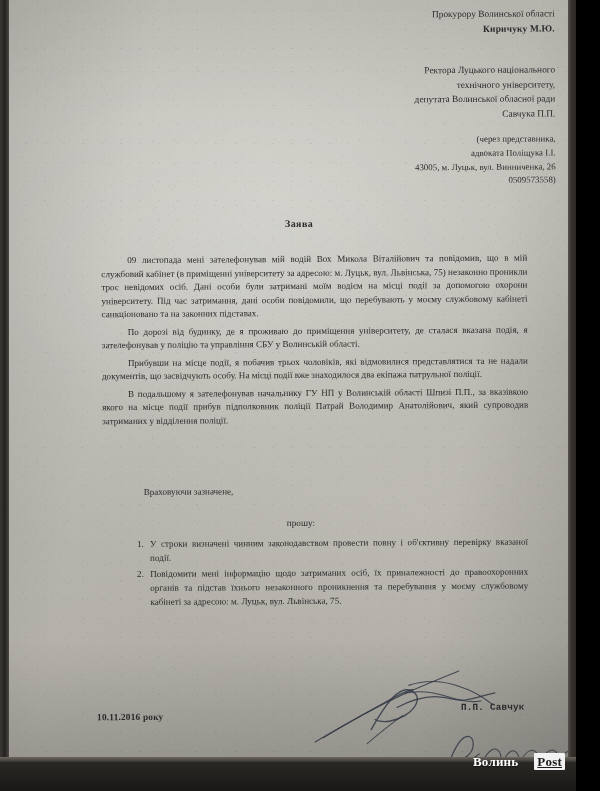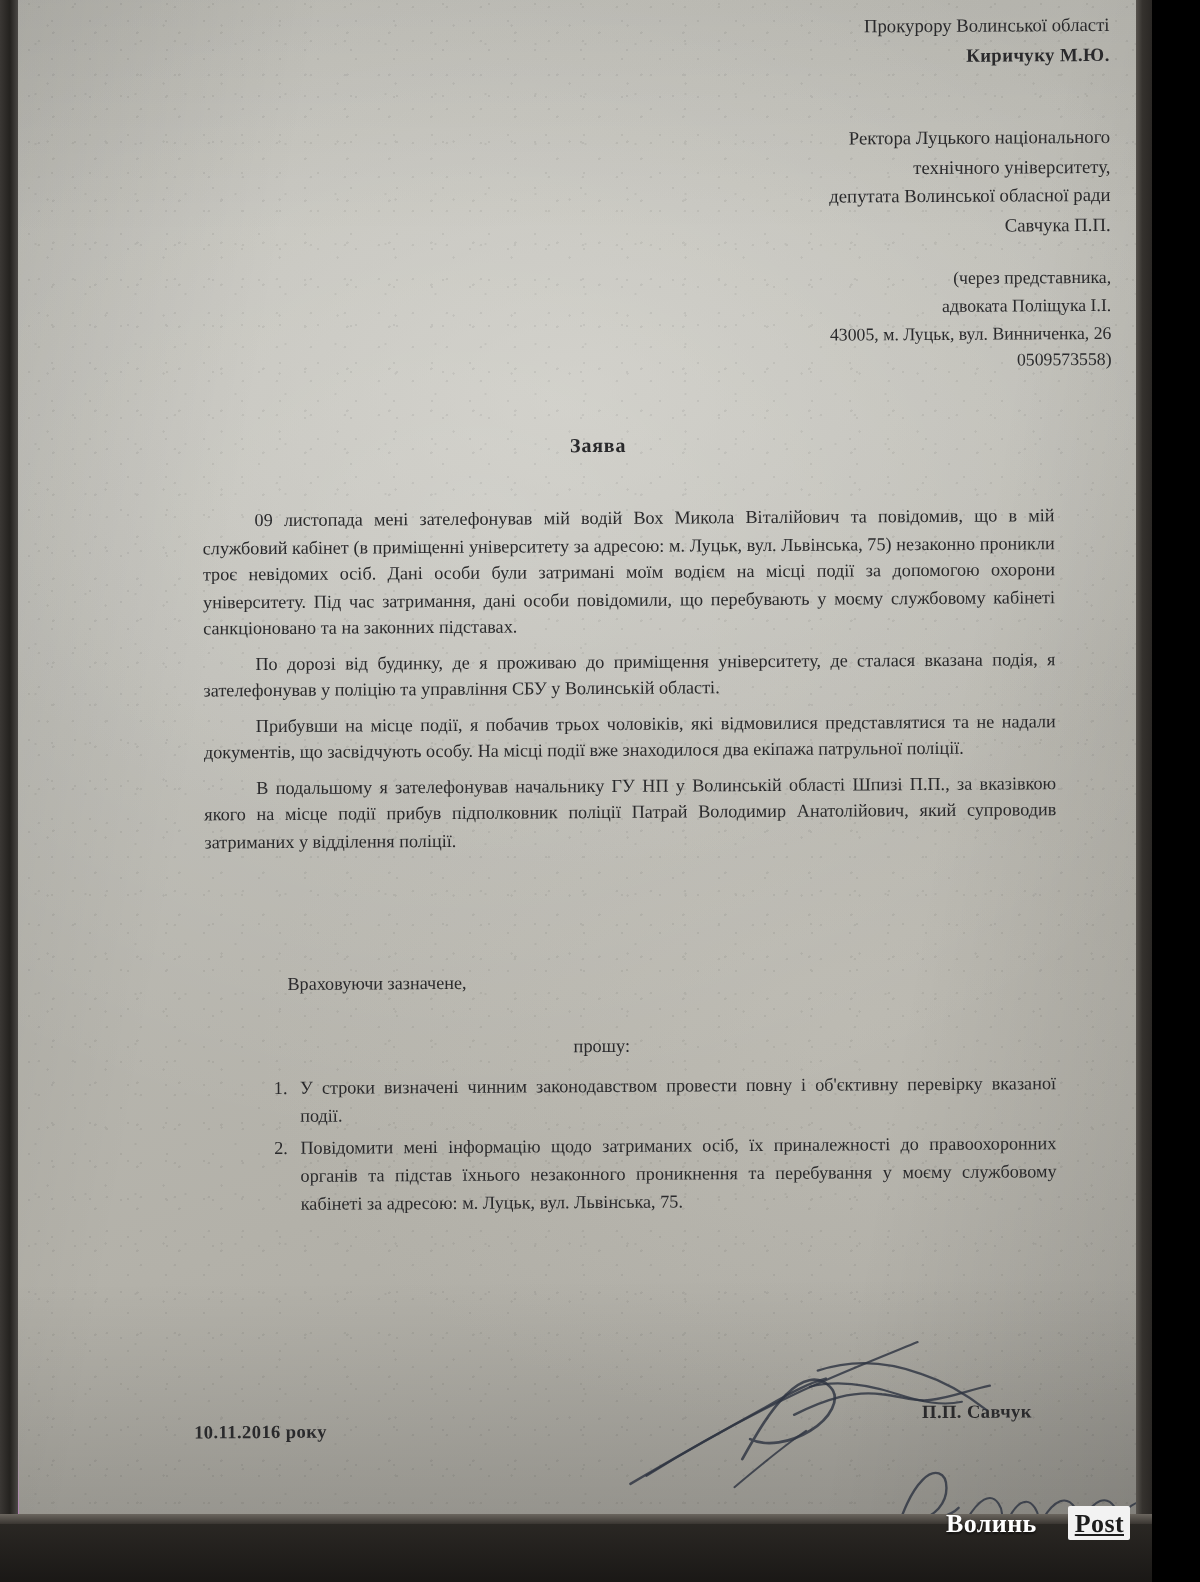--- a/index.html
+++ b/index.html
@@ -192,20 +192,21 @@
     font-weight: bold;
     letter-spacing: .2px;
     margin-top: 12px;
   }
   #signer {
     left: 452px;
     top: 706px;
     font-size: 9.3px;
     font-weight: bold;
     letter-spacing: .2px;
+    font-family: Liberation Mono, monospace;
   }
 
   
   #sig-main {
     left: 300px;
     top: 672px;
     width: 210px;
     height: 78px;
   }
   #sig-second {

